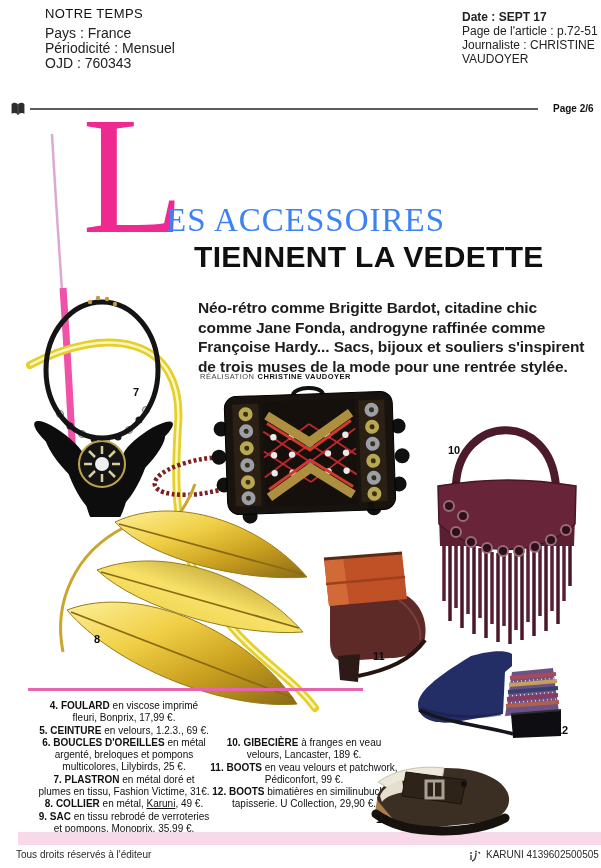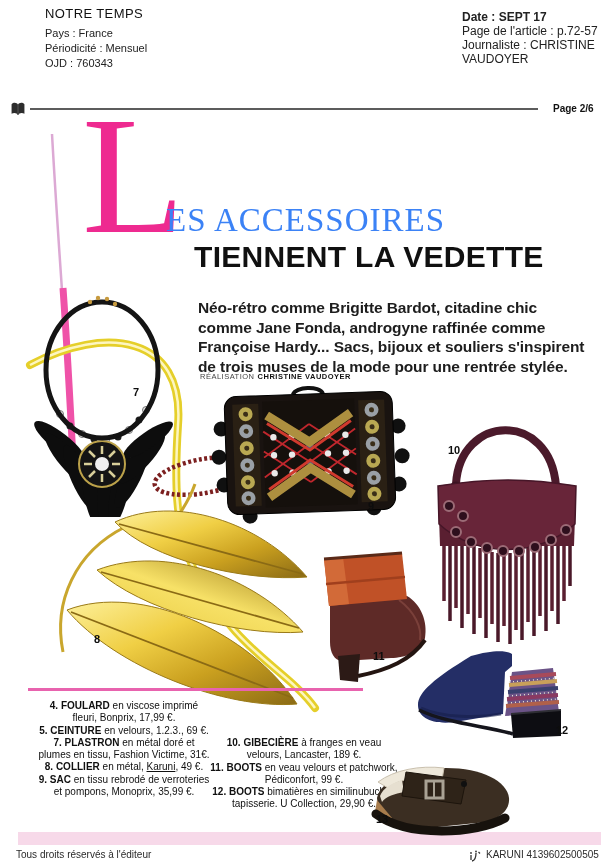--- a/index.html
+++ b/index.html
@@ -1,21 +1,21 @@
 <!DOCTYPE html>
 <html><head>
 <meta charset="utf-8">
 <style>
   html,body{margin:0;padding:0;background:#fff;}
   .page{position:relative;width:601px;height:868px;background:#ffffff;overflow:hidden;
         font-family:"Liberation Sans",sans-serif;color:#1b1b1b;}
   .abs{position:absolute;}
   
   .pub-title{font-size:13px;letter-spacing:.4px;color:#111;}
-  .meta{font-size:11px;line-height:15px;color:#222;}
+  .meta{font-size:14px;line-height:15px;color:#222;}
   .meta-r{font-size:12px;line-height:14px;color:#222;}
   .meta-r .b{font-weight:700;}
   .rule{background:#5c5c5c;height:2px;}
   .page-num{font-size:10px;font-weight:700;color:#111;padding-left:8px;}
   
   .big-l{font-family:"Liberation Serif",serif;font-size:168px;line-height:.8;color:#ee2a90;}
   .title-rest{font-family:"Liberation Serif",serif;font-size:33px;letter-spacing:1px;color:#3b82f6;}
   .subtitle{font-size:30px;font-weight:700;letter-spacing:.3px;color:#101010;}
   .intro{font-size:15.5px;line-height:19.5px;font-weight:600;color:#1d1d1d;letter-spacing:-.1px;}
   .byline{font-size:7.5px;letter-spacing:.5px;color:#444;}
@@ -37,21 +37,21 @@
 <div class="page">
 
   <div class="abs" style="left:45px;top:6px">
     <div class="pub-title">NOTRE TEMPS</div>
     <div class="meta" style="margin-top:5px">Pays : France</div>
     <div class="meta">Périodicité : Mensuel</div>
     <div class="meta">OJD : 760343</div>
   </div>
   <div class="abs meta-r" style="left:462px;top:10px">
     <div class="b">Date : SEPT 17</div>
-    <div>Page de l'article : p.72-57</div>
+    <div>Page de l'article : p.72-51</div>
     <div>Journaliste : CHRISTINE</div>
     <div>VAUDOYER</div>
   </div>
 
   <svg class="abs" style="left:9px;top:101px" width="18" height="15" viewBox="0 0 16 14">
     <path d="M2,3 C4,1 7,1.5 8,3.5 C9,1.5 12,1 14,3 L14,12 C12,10.5 9,11 8,13 C7,11 4,10.5 2,12 Z" fill="#2d2d2d"></path>
     <path d="M8,3.5 L8,13" stroke="#555" stroke-width="1"></path>
   </svg>
   <div class="abs rule" style="left:30px;top:108px;width:508px"></div>
   <div class="abs page-num" style="left:545px;top:103px">Page 2/6</div>
@@ -304,20 +304,21 @@
     <path d="M8,60 C30,70 66,70 88,66" stroke="#161e4a" stroke-width="3" fill="none" opacity="0.6"></path>
     <path d="M6,62 C35,76 75,78 100,86" stroke="#15151c" stroke-width="3.5" fill="none"></path>
   </svg>
   <div class="lbl" style="left:556px;top:724px">12</div>
 
   <div class="abs pink-rule" style="left:28px;top:688px;width:335px"></div>
 
   <div class="abs col" style="left:38px;top:700px;width:172px">
     <p><b>4. FOULARD</b><span> en viscose imprimé fleuri, Bonprix, 17,99 €.</span></p>
     <p><b>5. CEINTURE</b><span> en velours, 1.2.3., 69 €.</span></p>
+    <p><b>6. BOUCLES D'OREILLES</b><span> en métal argenté, breloques et pompons multicolores, Lilybirds, 25 €.</span></p>
     <p><b>7. PLASTRON</b><span> en métal doré et plumes en tissu, Fashion Victime, 31€.</span></p>
     <p><b>8. COLLIER</b><span> en métal, </span><span class="lnk">Karuni</span><span>, 49 €.</span></p>
     <p><b>9. SAC</b><span> en tissu rebrodé de verroteries et pompons, Monoprix, 35,99 €.</span></p>
   </div>
 
   <div class="abs col" style="left:208px;top:737px;width:192px">
     <p><b>10. GIBECIÈRE</b><span> à franges en veau velours, Lancaster, 189 €.</span></p>
     <p><b>11. BOOTS</b><span> en veau velours et patchwork, Pédiconfort, 99 €.</span></p>
     <p><b>12. BOOTS</b><span> bimatières en similinubuck et tapisserie. U Collection, 29,90 €.</span></p>
   </div>

